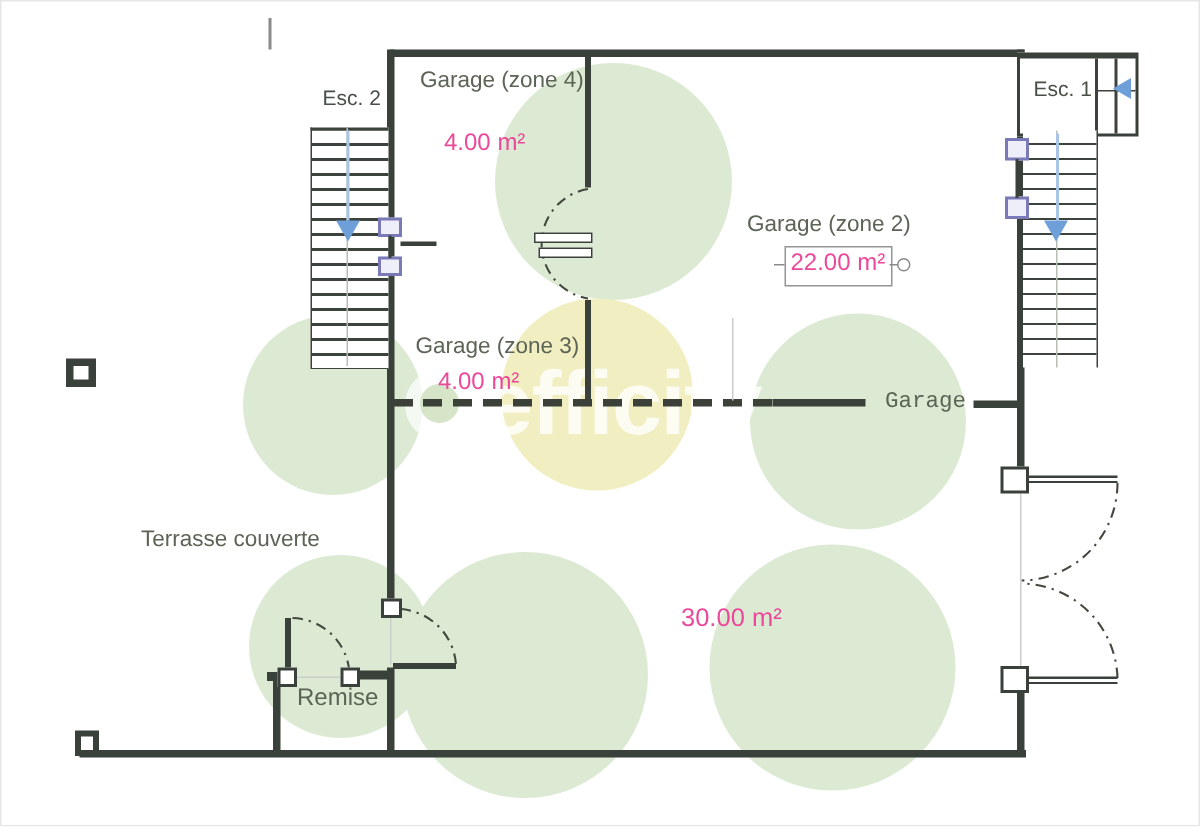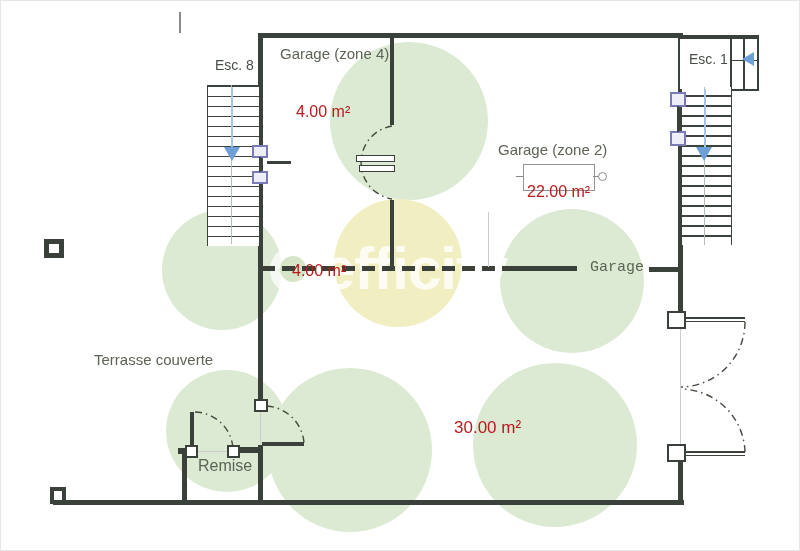--- a/index.html
+++ b/index.html
@@ -30,21 +30,21 @@
   .arr-left{position:absolute;width:0;height:0;z-index:5;
     border-top:7px solid transparent;border-bottom:7px solid transparent;border-right:12px solid #6f9fd8;}
   
   .hinge{position:absolute;background:#fff;border:2px solid #3a403a;z-index:4;}
   .winbox{position:absolute;background:#eeeef8;border:2px solid #7a7ab8;z-index:4;}
   .leaf{position:absolute;background:#3a403a;z-index:4;}
   .doorbar{position:absolute;background:#fff;border:1.5px solid #3a403a;z-index:4;}
   svg.arcs{position:absolute;left:0;top:0;z-index:3;pointer-events:none;}
   
   .lbl{position:absolute;z-index:6;color:#5c6456;font-size:15px;white-space:nowrap;}
-  .val{position:absolute;z-index:6;color:#b91c1c;font-size:16px;white-space:nowrap;margin-top:16px;}
+  .val{position:absolute;z-index:6;color:#ec4899;font-size:16px;white-space:nowrap;}
   .esc{position:absolute;z-index:6;color:#474f47;font-size:14px;white-space:nowrap;}
   .selbox{position:absolute;z-index:6;border:1px solid #949494;background:rgba(255,255,255,0.0);}
   .tick{position:absolute;background:#8a8a8a;z-index:6;}
   .handle{position:absolute;width:7px;height:7px;border:1px solid #8a8a8a;border-radius:50%;background:#fff;z-index:6;}
   .title{position:absolute;left:0;right:0;top:507px;text-align:center;padding-left:30px;
     z-index:6;color:#121212;font-size:25px;}
   .wm-text{position:absolute;left:322px;top:234px;z-index:2;
     font-size:60px;font-weight:bold;letter-spacing:-1px;color:rgba(255,255,255,0.8);}
   .wm-logo{position:absolute;left:270px;top:246px;width:48px;height:48px;border-radius:50%;
     background:rgba(255,255,255,0.72);z-index:2;}
@@ -135,33 +135,34 @@
 
   <div class="hinge" style="left:254px;top:399px;width:10px;height:9px;"></div>
   <div class="thinline" style="left:260px;top:403px;width:1px;height:40px;"></div>
   <div class="leaf" style="left:262px;top:442px;width:42px;height:4px;"></div>
 
   <div class="leaf" style="left:190px;top:412px;width:4px;height:40px;"></div>
   <div class="hinge" style="left:185px;top:445px;width:9px;height:9px;"></div>
   <div class="hinge" style="left:227px;top:445px;width:9px;height:9px;"></div>
   <div class="thinline" style="left:198px;top:451px;width:29px;height:1px;"></div>
 
-  <div class="esc" style="left:215px;top:57px;">Esc. 8</div>
+  <div class="esc" style="left:215px;top:57px;">Esc. 2</div>
   <div class="esc" style="left:689px;top:51px;">Esc. 1</div>
 
   <div class="lbl" style="left:280px;top:45px;">Garage (zone 4)</div>
   <div class="val" style="left:296px;top:87px;">4.00 m²</div>
 
   <div class="lbl" style="left:498px;top:141px;">Garage (zone 2)</div>
   <div class="selbox" style="left:523px;top:164px;width:70px;height:25px;"></div>
   <div class="tick" style="left:516px;top:176px;width:7px;height:1px;"></div>
   <div class="tick" style="left:593px;top:176px;width:6px;height:1px;"></div>
   <div class="handle" style="left:598px;top:172px;"></div>
   <div class="val" style="left:527px;top:167px;">22.00 m²</div>
 
+  <div class="lbl" style="left:277px;top:222px;">Garage (zone 3)</div>
   <div class="val" style="left:292px;top:246px;">4.00 m²</div>
 
   <div class="lbl" style="left:590px;top:259px;font-family:Liberation Mono, monospace;">Garage</div>
 
   <div class="val" style="left:454px;top:402px;font-size:17px;">30.00 m²</div>
 
   <div class="lbl" style="left:94px;top:351px;">Terrasse couverte</div>
   <div class="lbl" style="left:198px;top:457px;font-size:16px;">Remise</div>
 
 </div>

